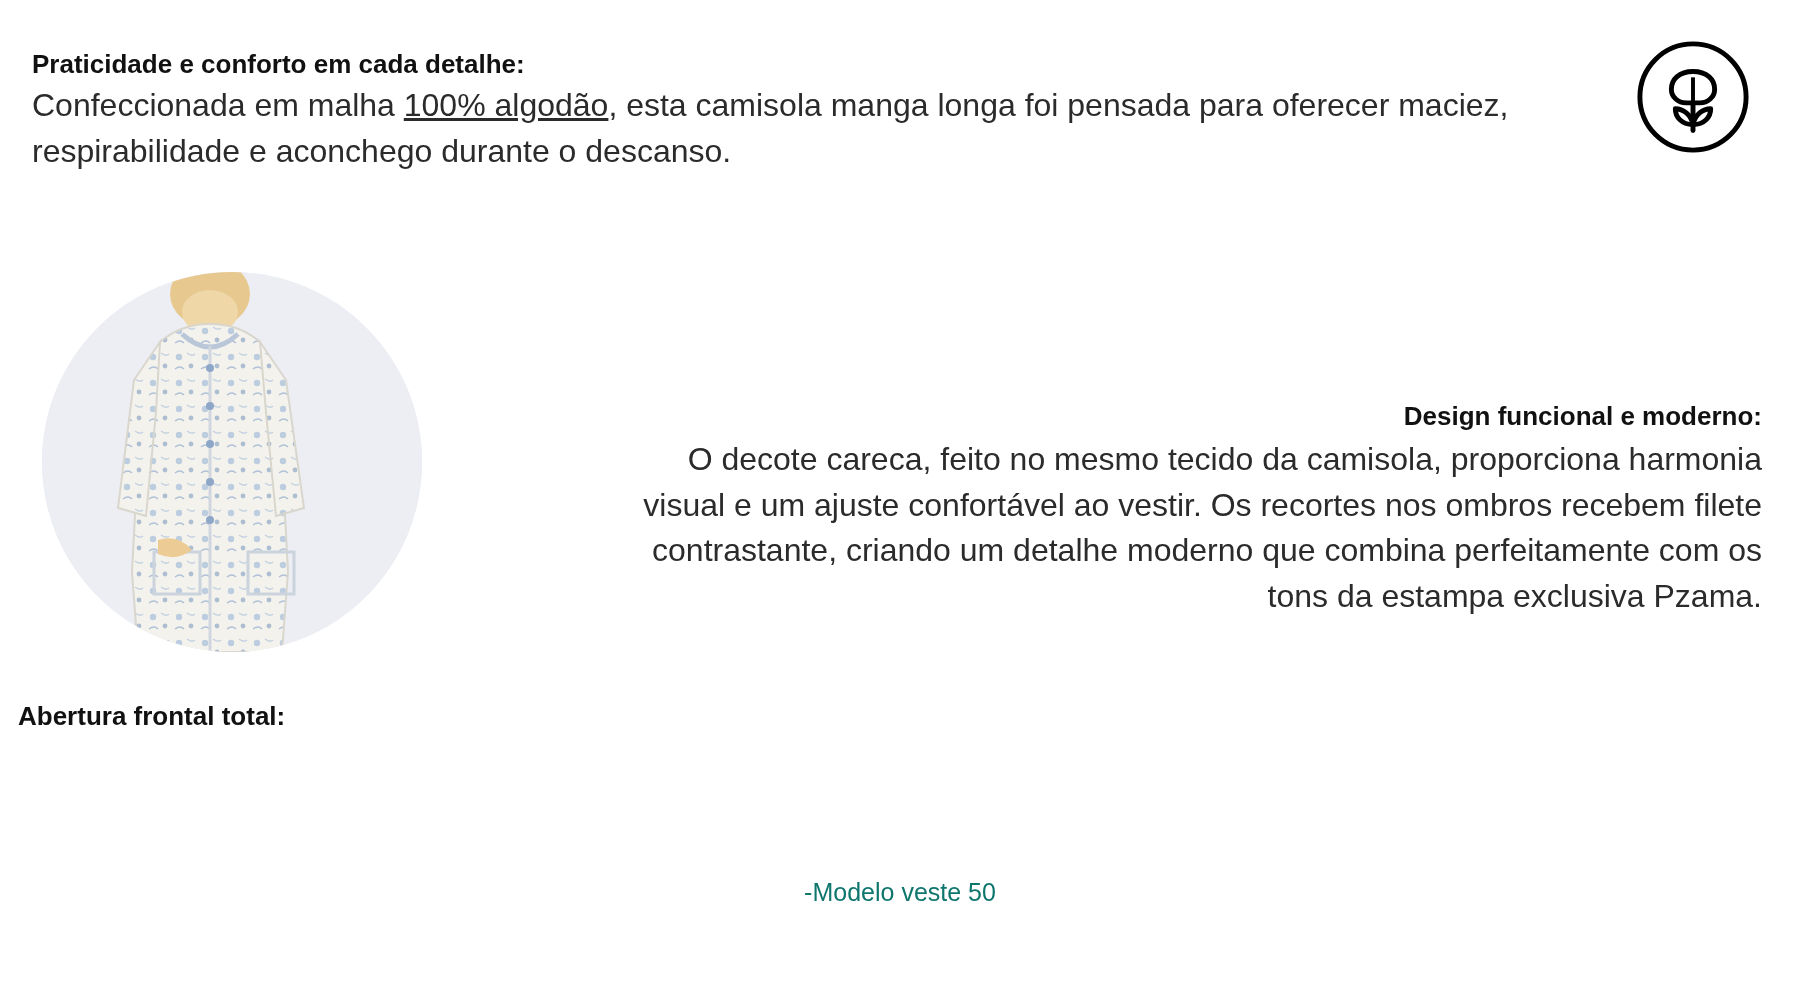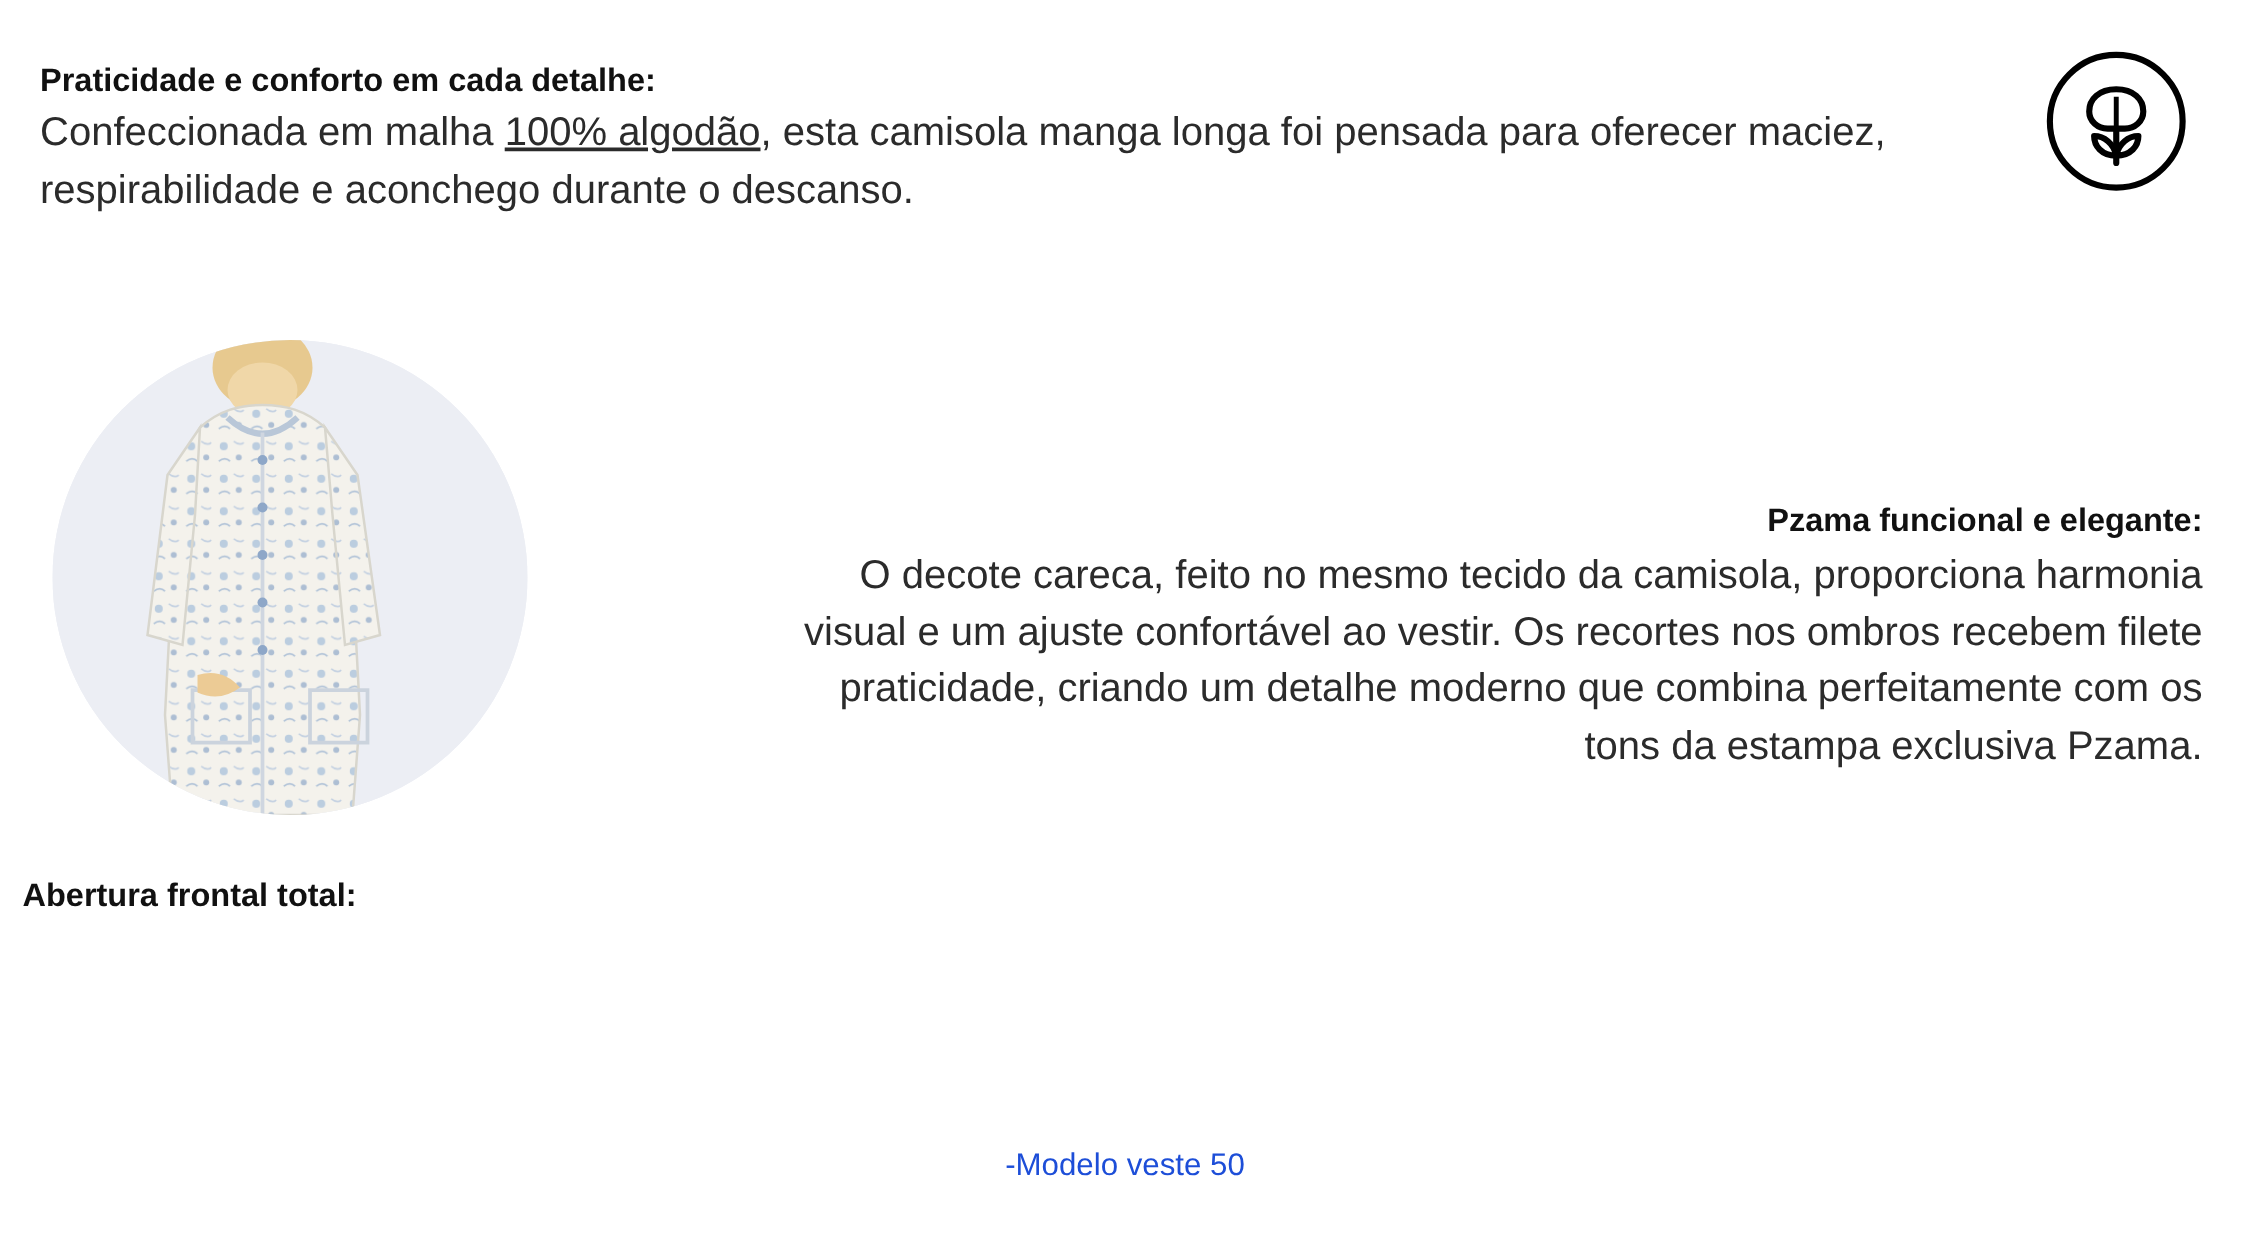--- a/index.html
+++ b/index.html
@@ -96,22 +96,21 @@
   }
   .section-center .heading { margin-bottom: 4px; }
 
   .model-note {
     position: absolute;
     left: 0;
     right: 0;
     top: 878px;
     text-align: center;
     font-size: 25px;
-    color: #1d4ed8;
-    margin-top: 40px;
+    color: #0f766e;
   }
 </style>
 </head>
 <body>
 
 <div class="page">
 
   <div class="top-block">
     <div class="heading">Praticidade e conforto em cada detalhe:</div>
     <p class="body-text"><span>Confeccionada em malha </span><span class="underline-term">100% algodão</span><span>, esta camisola manga longa foi pensada para oferecer maciez, respirabilidade e aconchego durante o descanso.</span></p>
@@ -161,22 +160,22 @@
       <circle cx="168" cy="248" r="4" fill="#8ea7c8"></circle>
 
       <path d="M112 280 h46 v42 h-46 z" fill="none" stroke="#cbd3dd" stroke-width="3"></path>
       <path d="M206 280 h46 v42 h-46 z" fill="none" stroke="#cbd3dd" stroke-width="3"></path>
 
       <path d="M116 268 q20 -6 34 10 q-16 12 -34 4 z" fill="#eccb95"></path>
     </svg>
   </div>
 
   <div class="section-right">
-    <div class="heading">Pzama funcional e elegante:</div>
-    <p class="body-text">O decote careca, feito no mesmo tecido da camisola, proporciona harmonia visual e um ajuste confortável ao vestir. Os recortes nos ombros recebem filete praticidade, criando um detalhe moderno que combina perfeitamente com os tons da estampa exclusiva Pzama.</p>
+    <div class="heading">Design funcional e moderno:</div>
+    <p class="body-text">O decote careca, feito no mesmo tecido da camisola, proporciona harmonia visual e um ajuste confortável ao vestir. Os recortes nos ombros recebem filete contrastante, criando um detalhe moderno que combina perfeitamente com os tons da estampa exclusiva Pzama.</p>
   </div>
 
   <div class="section-center">
     <div class="heading">Abertura frontal total:</div>
   </div>
 
   <div class="model-note">-Modelo veste 50</div>
 
 </div>
 

